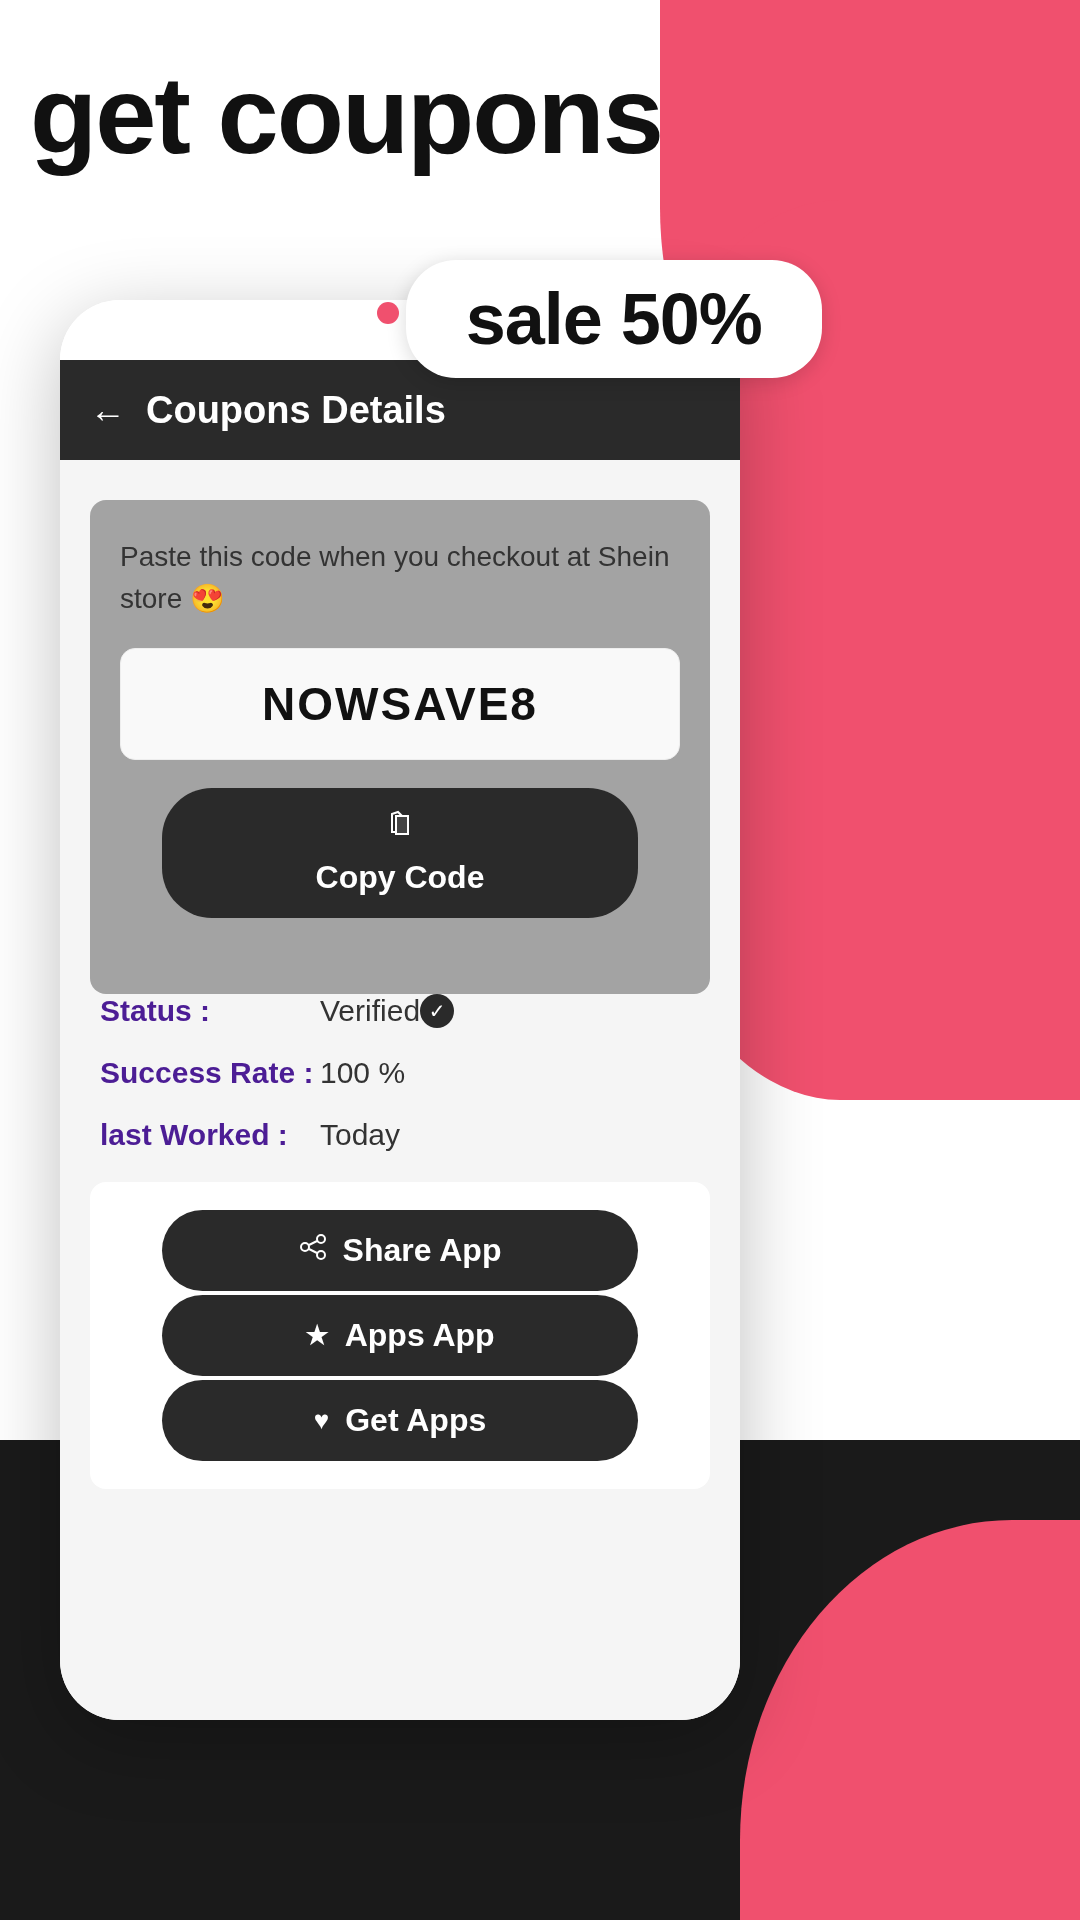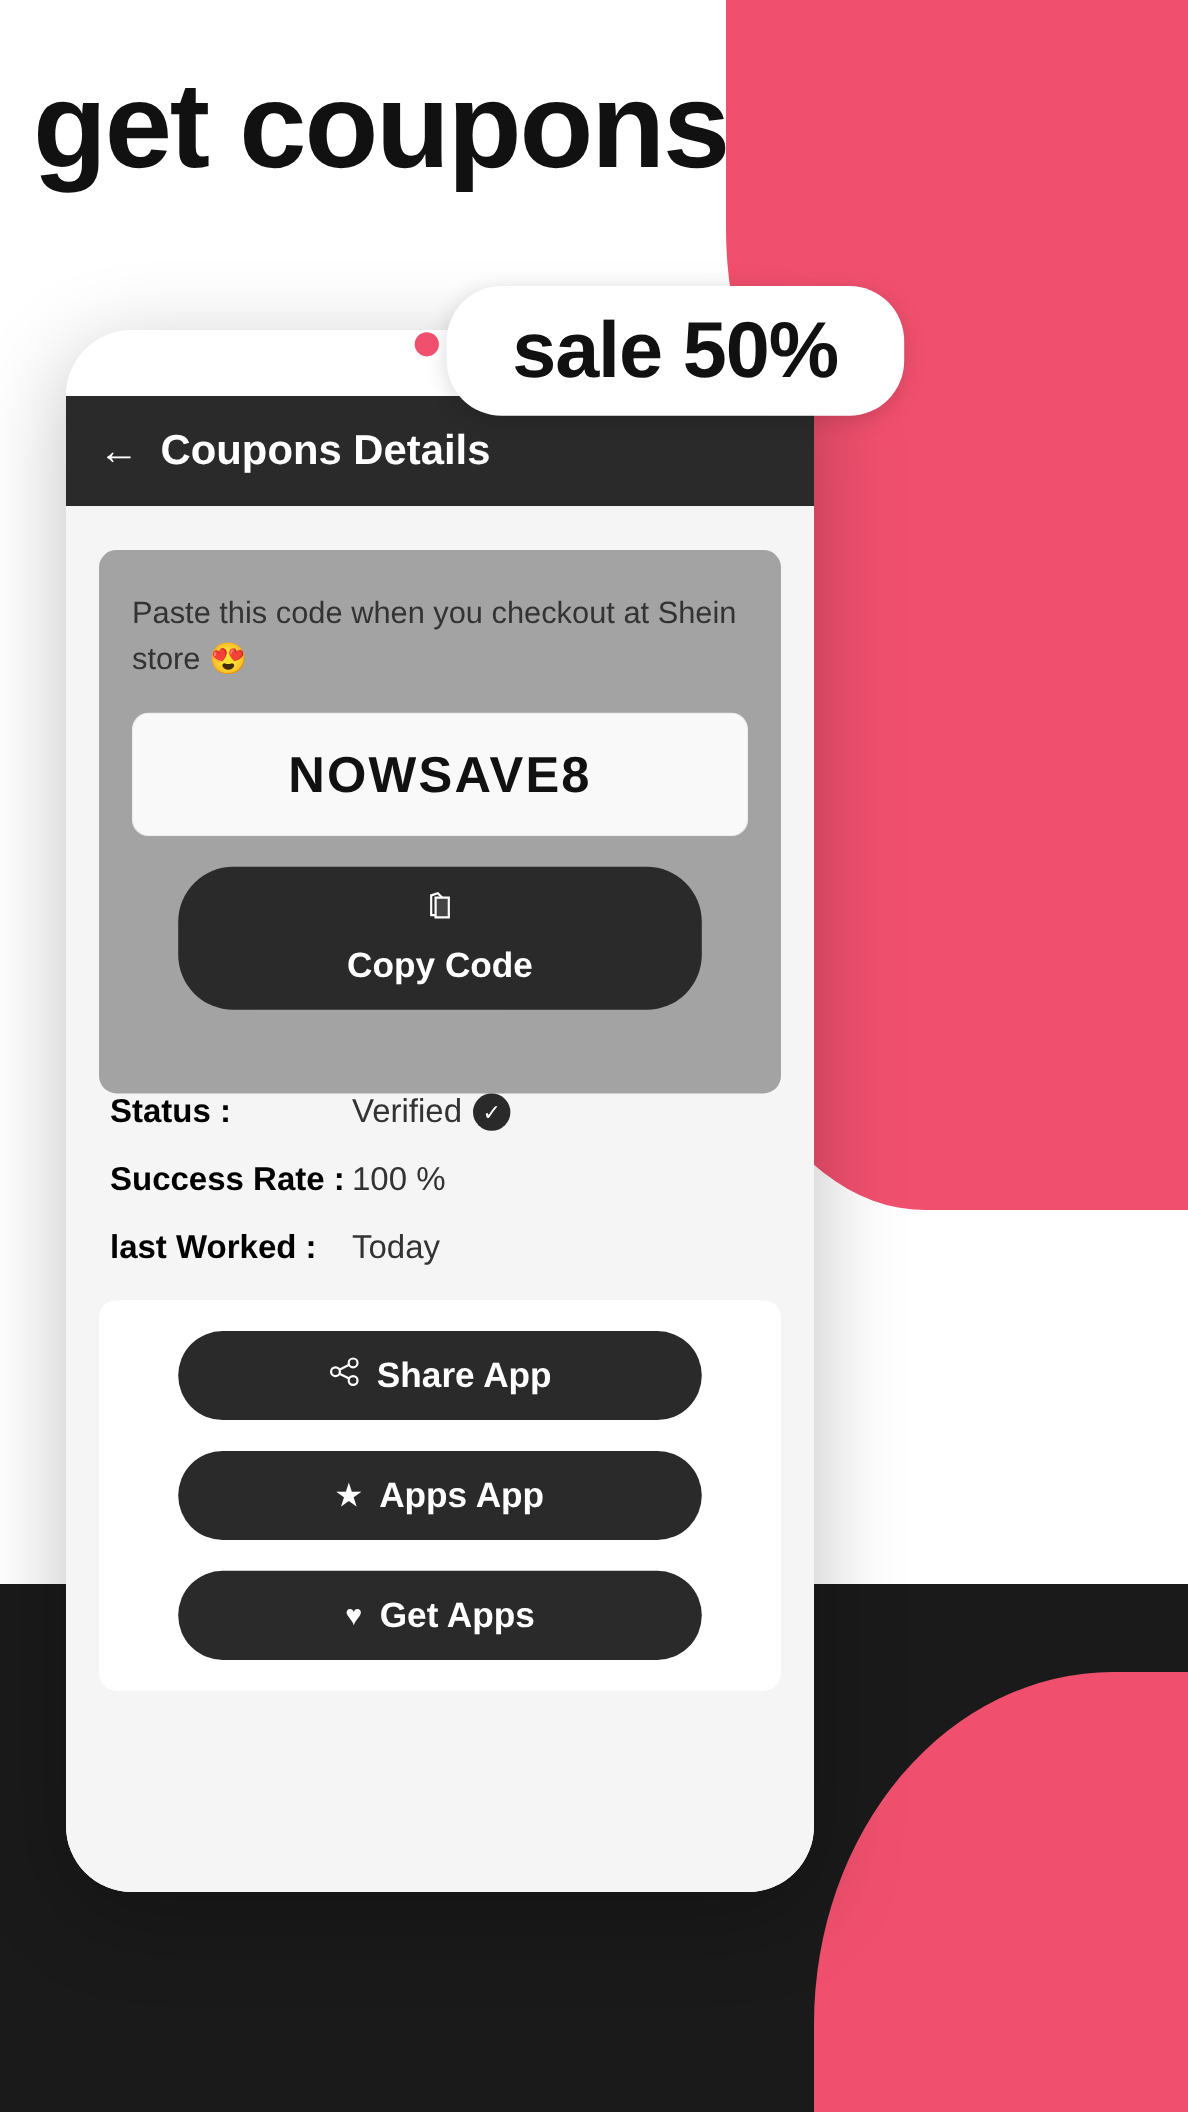--- a/index.html
+++ b/index.html
@@ -197,30 +197,29 @@
 
     .info-row {
       display: flex;
       align-items: center;
       margin-bottom: 28px;
       font-size: 30px;
     }
 
     .info-label {
       font-weight: 800;
-      color: #000000;
+      color: #4c1d95;
       min-width: 220px;
     }
 
     .info-value {
       color: #333;
       font-weight: 400;
       display: flex;
       align-items: center;
-      gap: 10px;
     }
 
     .verified-icon {
       width: 34px;
       height: 34px;
       background: #2a2a2a;
       border-radius: 50%;
       display: inline-flex;
       align-items: center;
       justify-content: center;
@@ -242,21 +241,21 @@
       gap: 16px;
       background: #2a2a2a;
       color: #fff;
       border: none;
       border-radius: 50px;
       padding: 22px 0;
       font-size: 32px;
       font-weight: 600;
       cursor: pointer;
       width: 85%;
-      margin: 0 auto 28px;
+      margin: 0 auto 4px;
     }
 
     .action-btn:last-child {
       margin-bottom: 0;
     }
 
     .btn-icon {
       font-size: 26px;
     }
 

